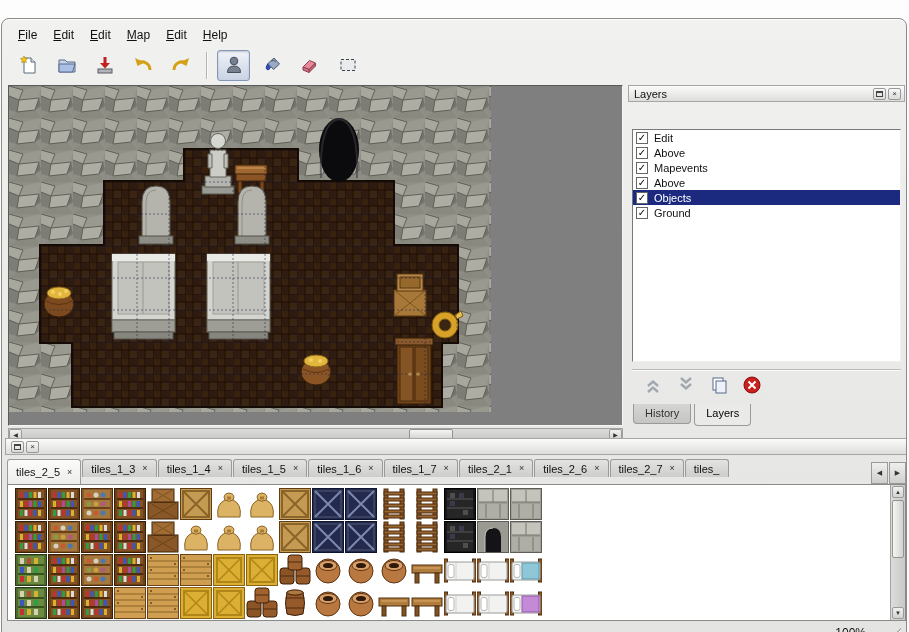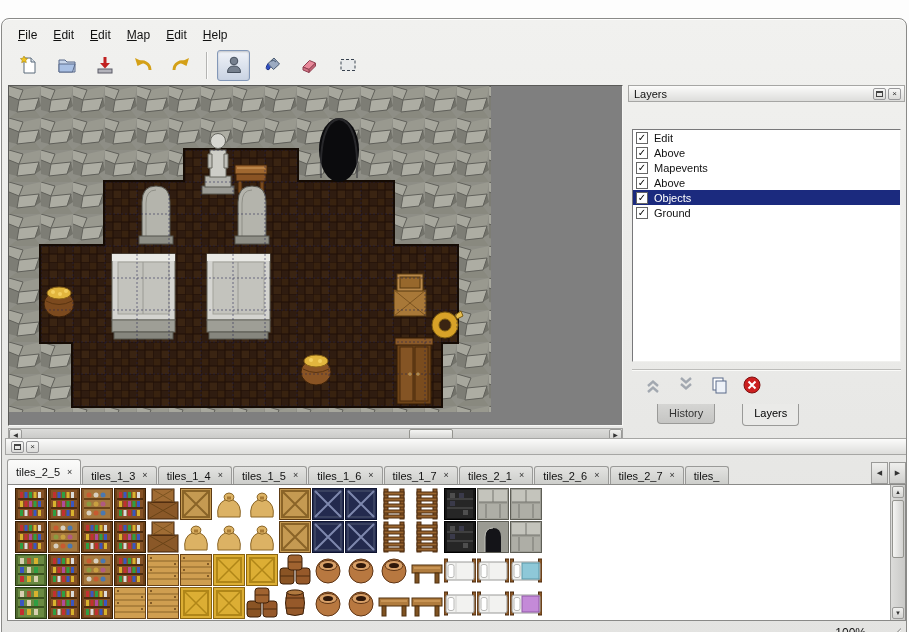--- a/index.html
+++ b/index.html
@@ -105,27 +105,27 @@
   .layer-actions {
     position:absolute; left:4px; right:4px; top:284px; height:30px;
     display:flex; align-items:center; gap:9px; padding-left:9px;
     border-top:1px solid #bcbcba; box-shadow:inset 0 1px 0 #fafaf8;
   }
   .act-btn { width:24px; height:24px; display:flex; align-items:center; justify-content:center; border-radius:3px; }
   .panel-tabs { position:absolute; left:5px; bottom:0; display:flex; align-items:flex-start; font-size:11px; }
   .ptab {
     padding:3px 11px 4px; margin-right:3px; color:#333;
     background:linear-gradient(#d5d5d3,#c5c5c3);
-    border:1px solid #9a9a98; border-top:none; border-radius:0 0 4px 4px;margin-left:24px;
+    border:1px solid #9a9a98; border-top:none; border-radius:0 0 4px 4px;
   }
   .ptab.active { background:#eaeae8; color:#000; padding-bottom:6px; }
 
   
   .tilesets-panel { position:absolute; left:3px; top:419px; width:903px; height:188px; }
-  .tileset-tabs { position:absolute; left:2px; right:38px; top:21px; height:25px; display:flex; align-items:flex-end; overflow:hidden; }
+  .tileset-tabs { position:absolute; left:2px; right:38px; top:21px; height:25px; display:flex; overflow:hidden; }
   .ttab {
     flex:none; display:flex; align-items:center; height:18px; padding:0 8px; margin-right:1px;
     background:linear-gradient(#e3e3e1,#cdcecb);
     border:1px solid #9a9a98; border-bottom:none; border-radius:3px 3px 0 0;
     font-size:11px; white-space:nowrap;
   }
   .ttab.active { height:25px; background:linear-gradient(#fbfbfa,#ededec); }
   .tab-close { margin-left:7px; font-size:9px; color:#333; line-height:1; }
   .tab-scrollers { position:absolute; right:2px; top:24px; display:flex; }
   .tab-scroller {

